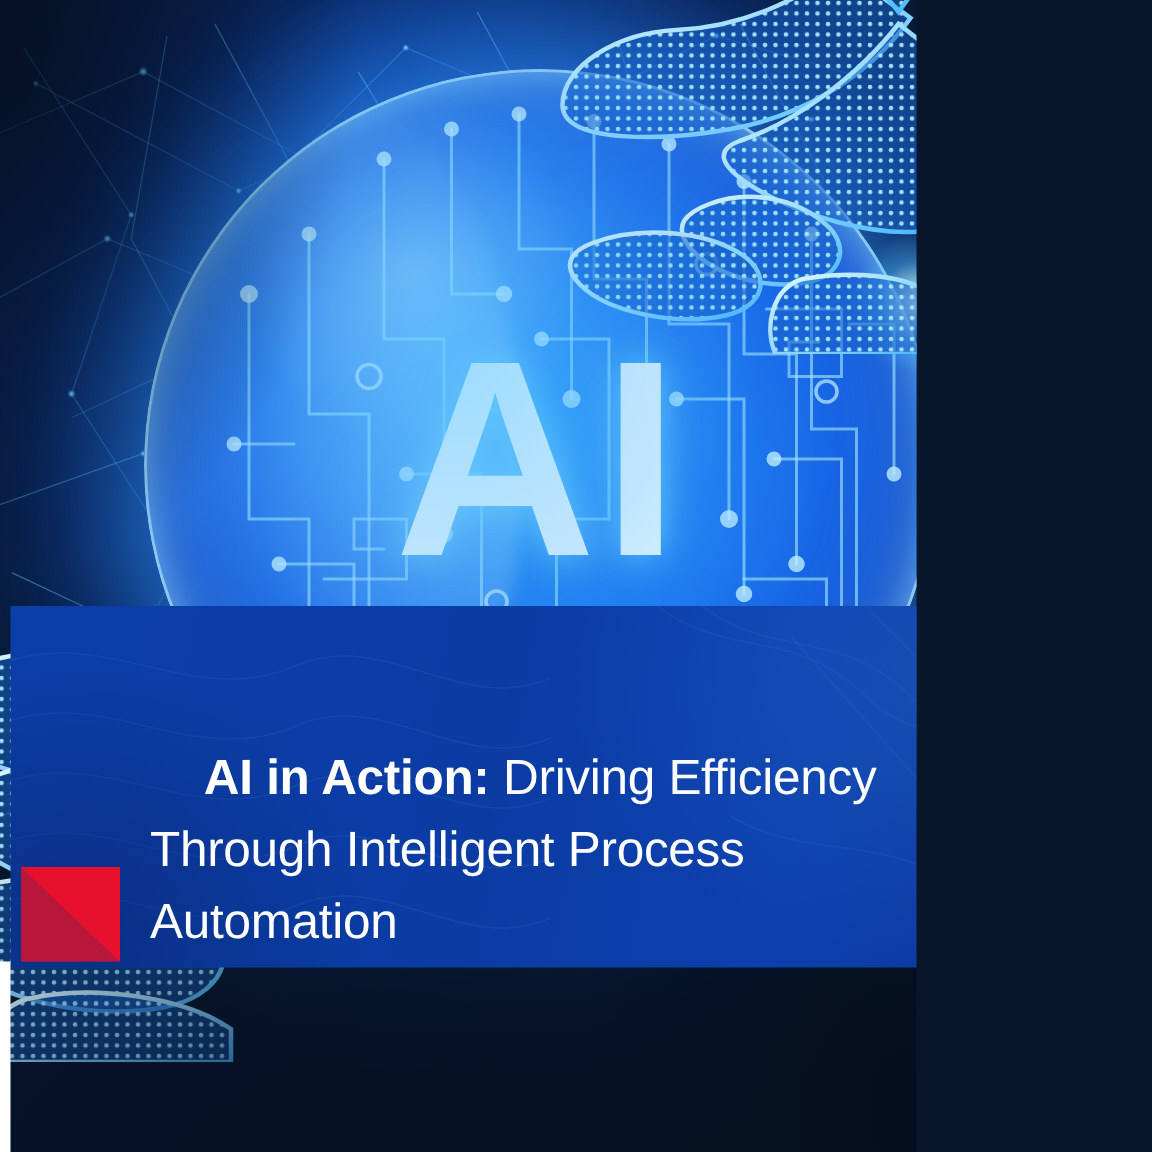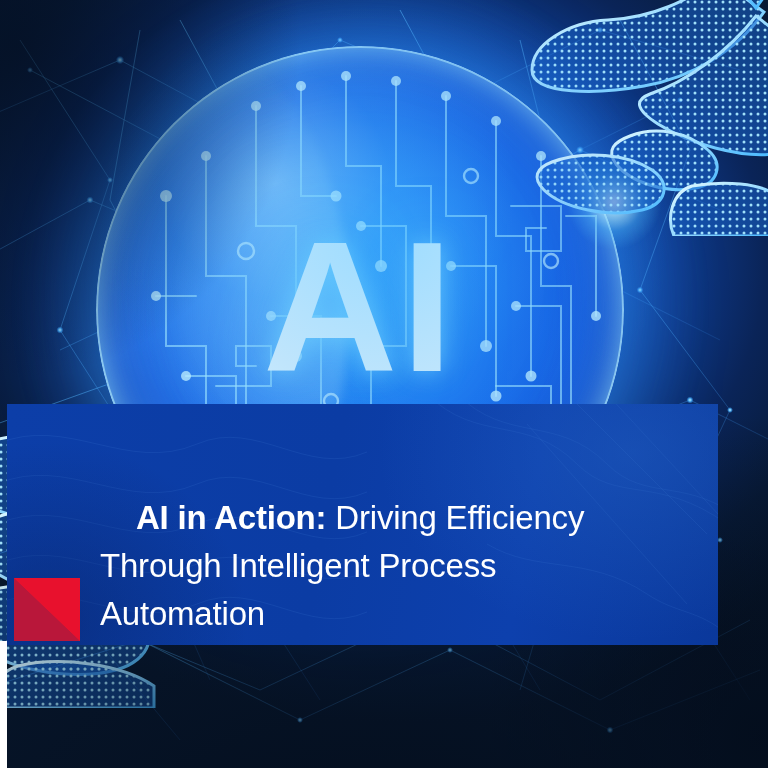--- a/index.html
+++ b/index.html
@@ -5,21 +5,21 @@
   * { margin:0; padding:0; box-sizing:border-box; }
   html, body {
     width:768px; height:768px;
     overflow:hidden;
     background:#07162b;
     font-family:"Liberation Sans", sans-serif;
   }
 
   #stage {
     position:relative;
-    width:768px; height:768px;
+    width:611px; height:768px;
     overflow:hidden;
     background:#07162b;
   }
 
   
   .bg-base {
     position:absolute; inset:0;
     background:
       radial-gradient(ellipse 70% 60% at 52% 34%, #1f7ff0 0%, #1560d8 26%, #0f3f97 48%, #0a2458 68%, #081b39 84%, #07162b 100%),
       linear-gradient(170deg, #0a1e3d 0%, #0b2244 40%, #081729 100%);

